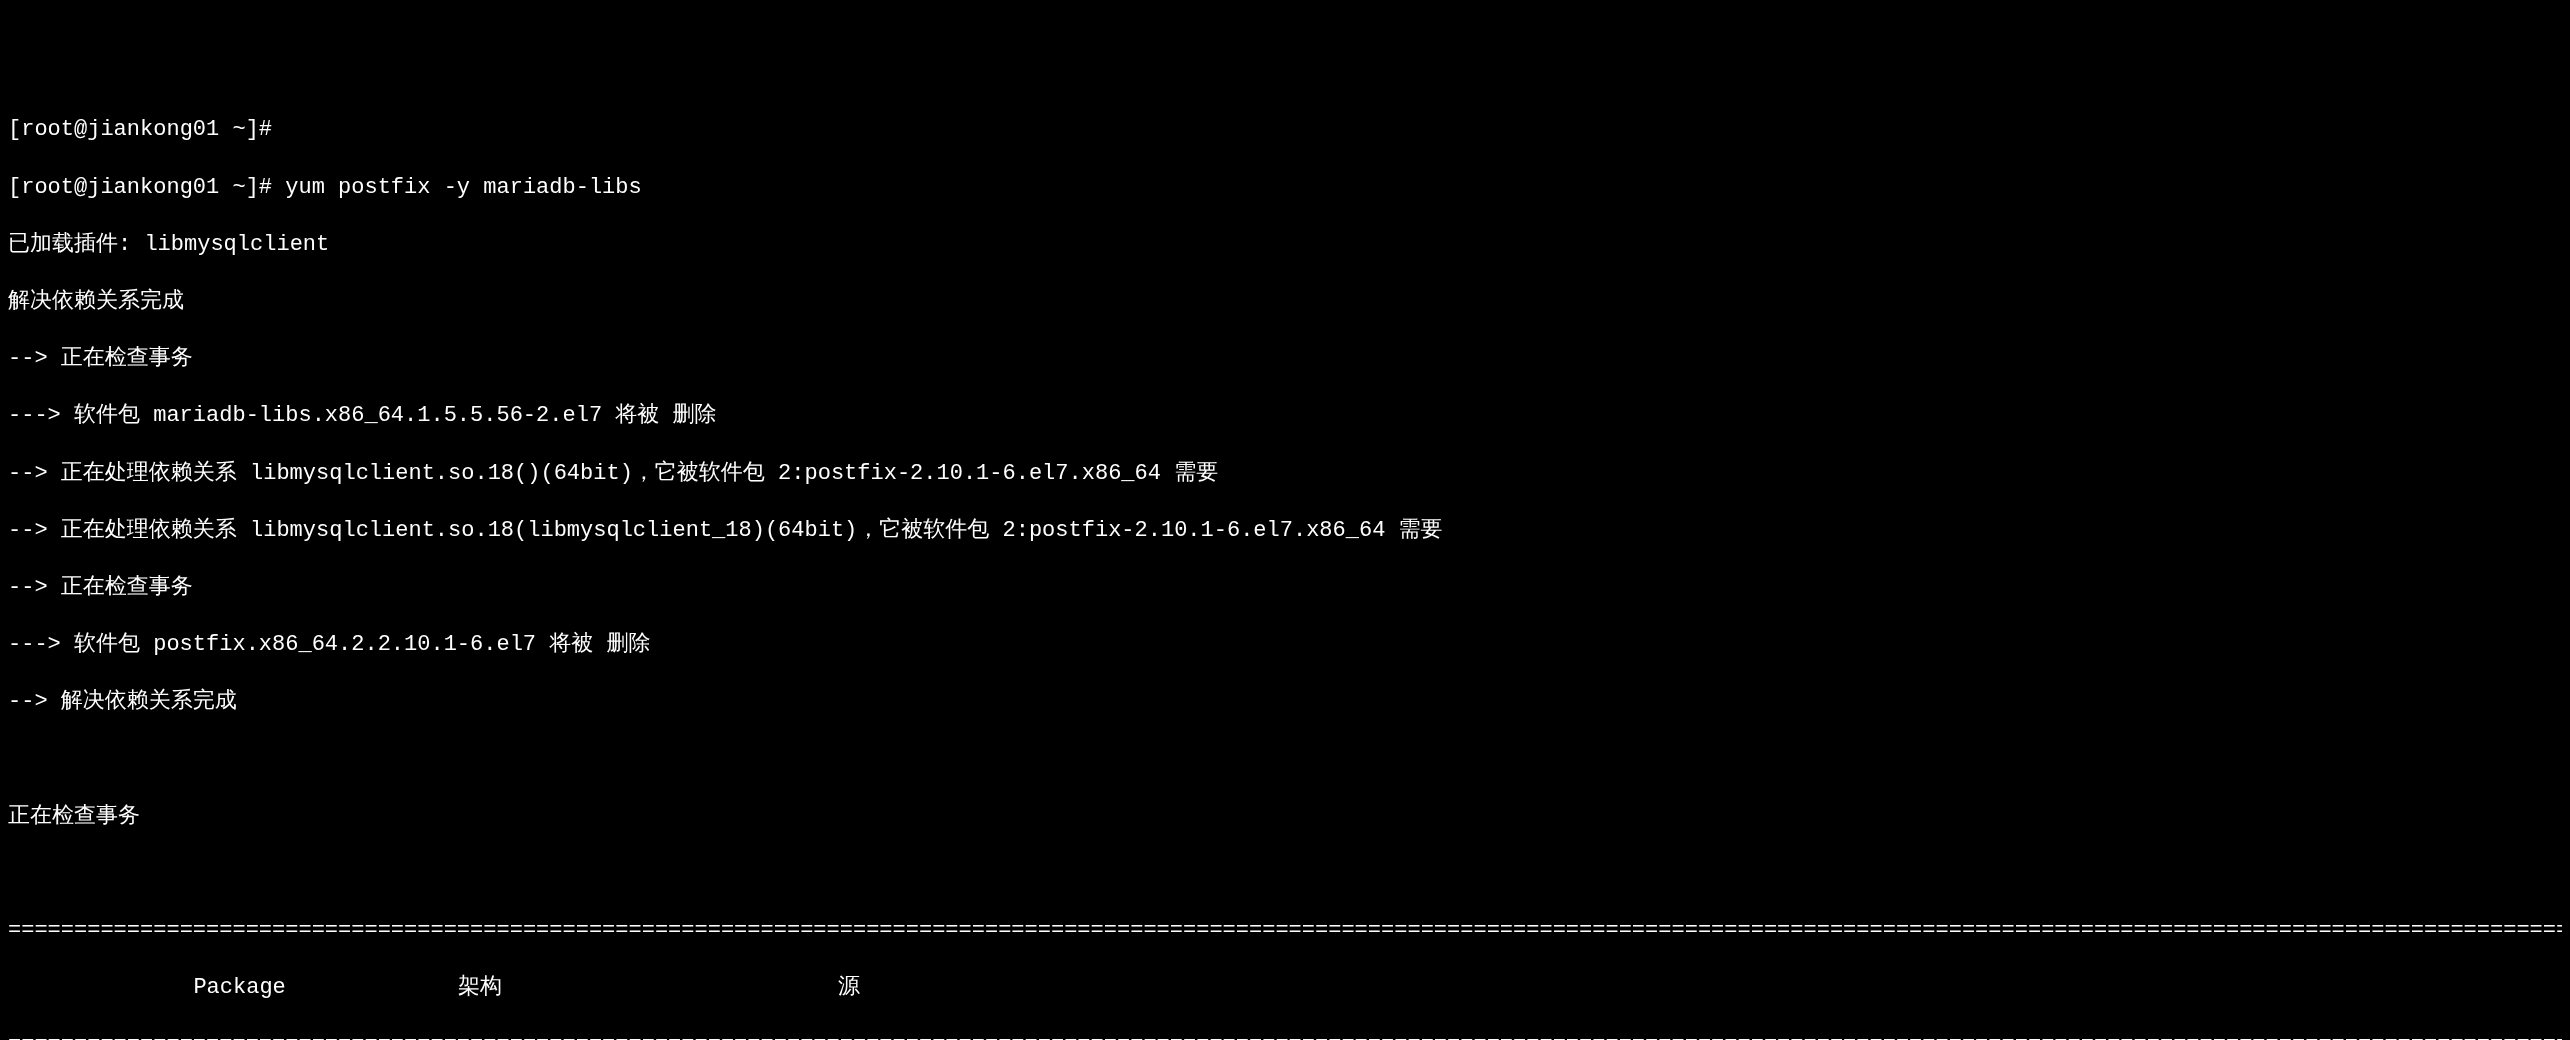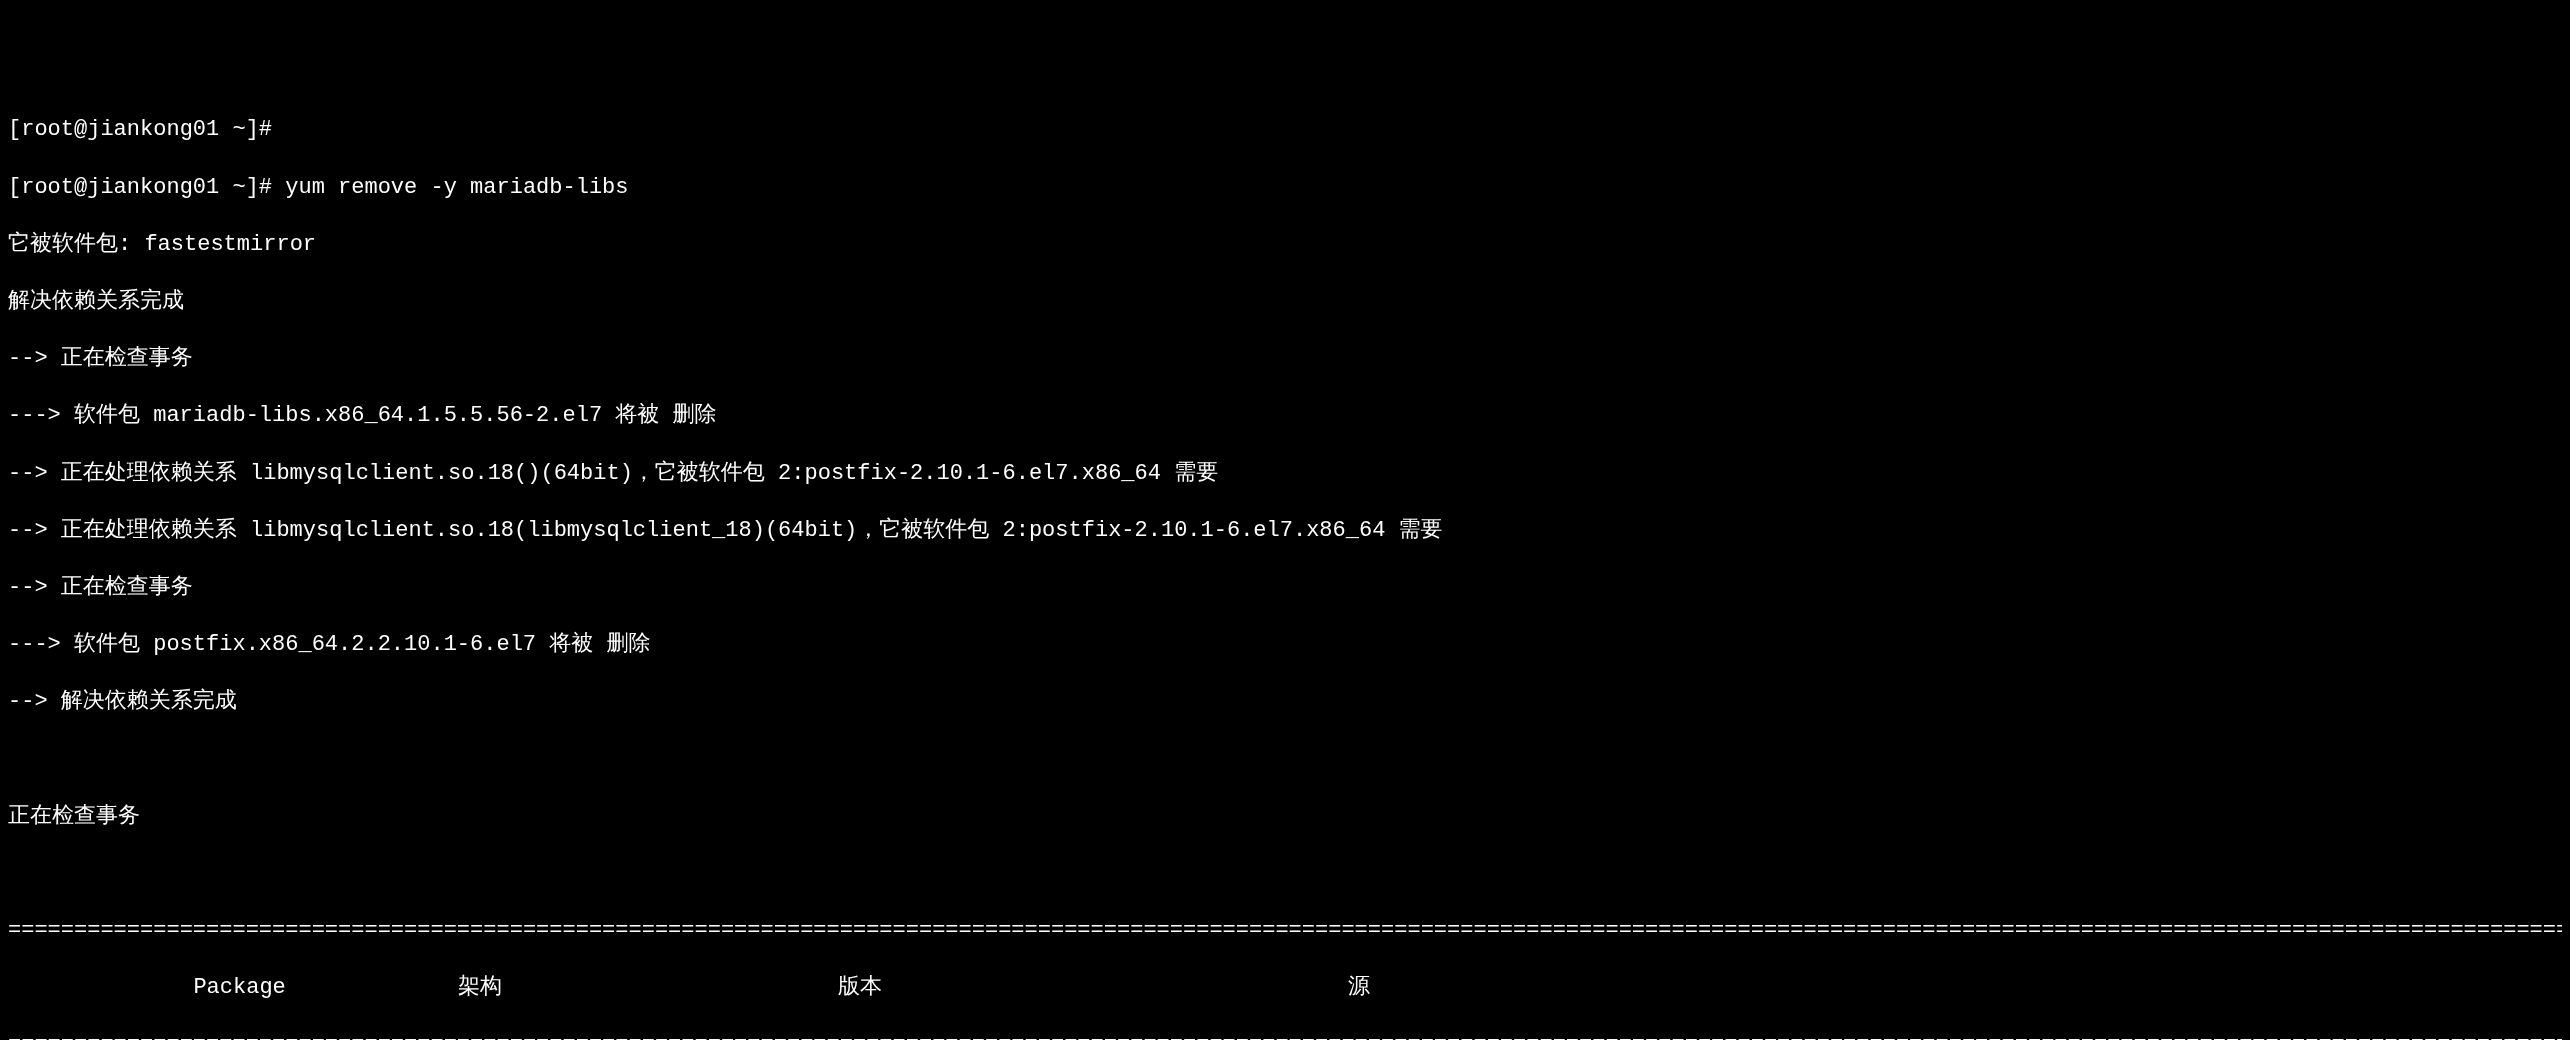--- a/index.html
+++ b/index.html
@@ -46,38 +46,37 @@
     .col-source {
       flex: 1;
     }
   </style>
 </head>
 <body>
 
 
 
 <span class="terminal-line">[root@jiankong01 ~]#</span>
-<span class="terminal-line">[root@jiankong01 ~]# yum remove -y mariadb-libs</span>
-<span class="terminal-line">它被软件包: fastestmirror</span>
+<span class="terminal-line">[root@jiankong01 ~]# yum postfix -y mariadb-libs</span>
+<span class="terminal-line">已加载插件: libmysqlclient</span>
 <span class="terminal-line">解决依赖关系完成</span>
 <span class="terminal-line">--&gt; 正在检查事务</span>
 <span class="terminal-line">---&gt; 软件包 mariadb-libs.x86_64.1.5.5.56-2.el7 将被 删除</span>
 <span class="terminal-line">--&gt; 正在处理依赖关系 libmysqlclient.so.18()(64bit)，它被软件包 2:postfix-2.10.1-6.el7.x86_64 需要</span>
 <span class="terminal-line">--&gt; 正在处理依赖关系 libmysqlclient.so.18(libmysqlclient_18)(64bit)，它被软件包 2:postfix-2.10.1-6.el7.x86_64 需要</span>
 <span class="terminal-line">--&gt; 正在检查事务</span>
 <span class="terminal-line">---&gt; 软件包 postfix.x86_64.2.2.10.1-6.el7 将被 删除</span>
 <span class="terminal-line">--&gt; 解决依赖关系完成</span>
 <span class="terminal-line"> </span>
 <span class="terminal-line">正在检查事务</span>
 <span class="terminal-line"> </span>
 <span class="divider">==================================================================================================================================================================================================================================</span>
 <div class="table-row">
   <span class="col-package"> Package</span>
   <span class="col-arch">架构</span>
-  <span class="col-version">版本</span>
   <span class="col-source">源</span>
 </div>
 <span class="divider">==================================================================================================================================================================================================================================</span>
 
 
 
 
 
 
 

